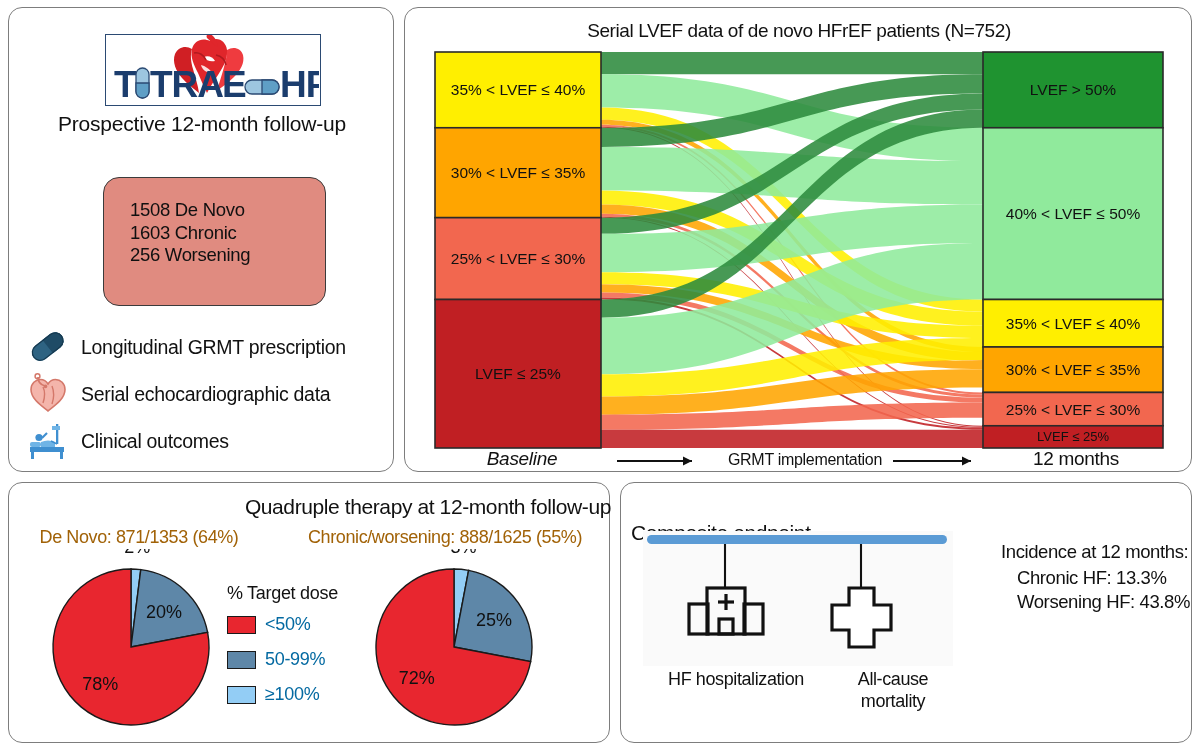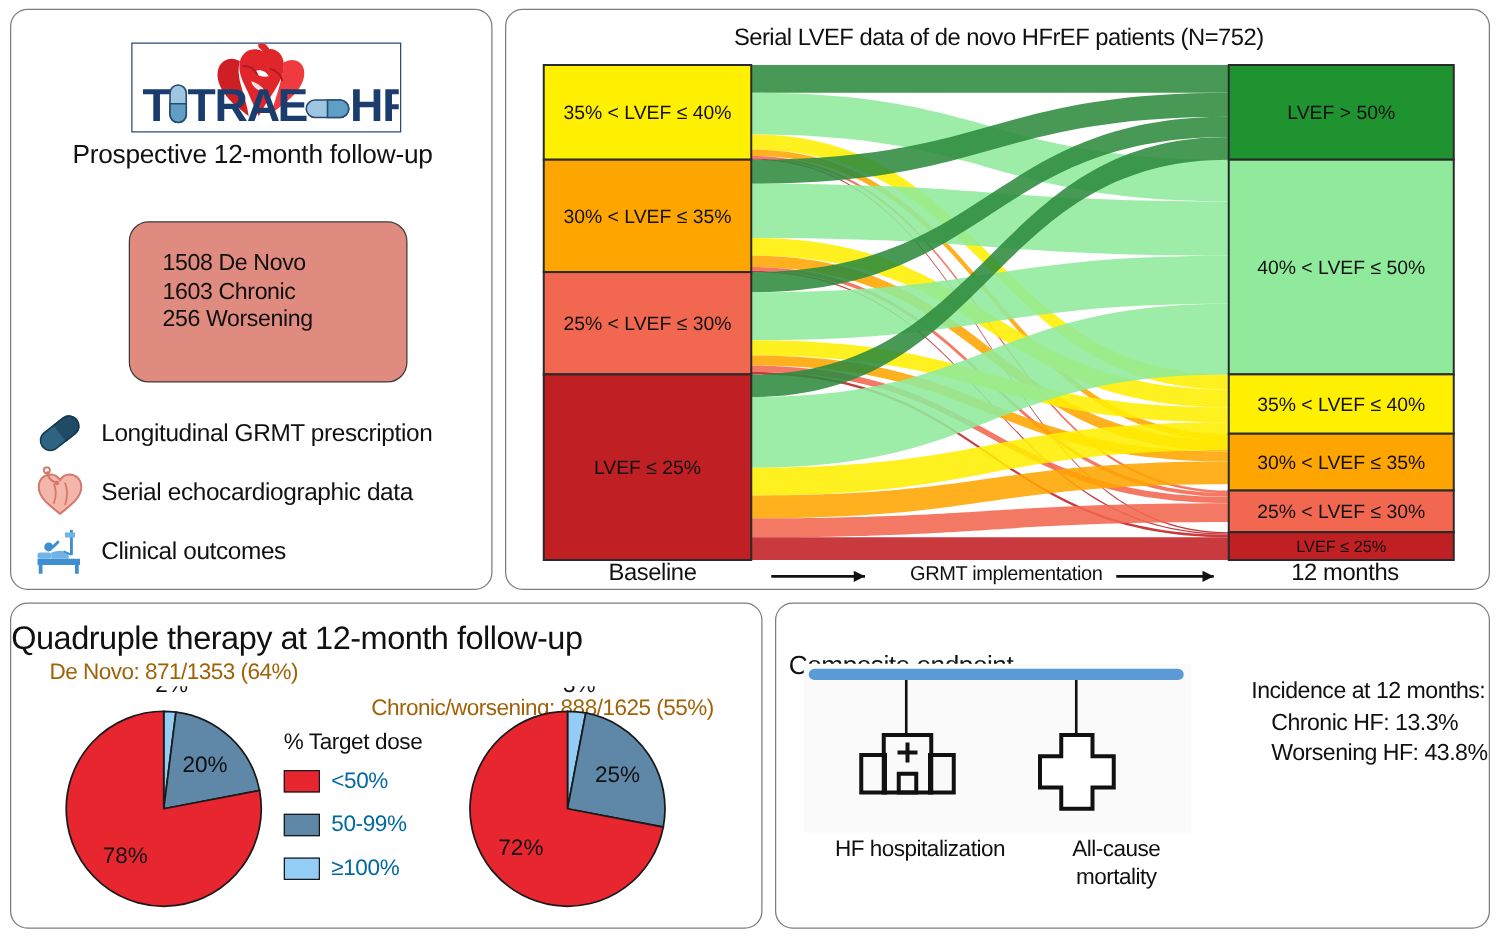--- a/index.html
+++ b/index.html
@@ -54,33 +54,33 @@
   
   #panel-sankey { left: 404px; top: 7px; width: 788px; height: 465px; }
   .sankey-title {
     position: absolute; left: 0; top: 12px; width: 788px; text-align: center;
     font-size: 19px; color: #111; letter-spacing: -0.4px;
   }
   .sankey-stage { position: absolute; left: 0; top: 0; width: 788px; height: 465px; }
   .axis-label {
     position: absolute; font-size: 19px; color: #111; letter-spacing: -0.3px;
   }
-  #lbl-baseline { left: 28px; top: 440px; width: 178px; text-align: center; }
+  #lbl-baseline { left: 28px; top: 440px; width: 178px; text-align: center; font-style: italic; }
   #lbl-12months { left: 578px; top: 440px; width: 186px; text-align: center; }
   #lbl-grmt { left: 300px; top: 443px; width: 200px; text-align: center; font-size: 16px; }
 
   
   #panel-therapy { left: 8px; top: 482px; width: 602px; height: 261px; }
   .therapy-title {
-    position: absolute; left: 0; top: 12px; width: 602px; text-align: left;
-    font-size: 26px; color: #111; letter-spacing: -0.4px;
+    position: absolute; left: 0; top: 12px; width: 602px; text-align: right;
+    font-size: 21px; color: #111; letter-spacing: -0.4px;
   }
   .pie-caption { position: absolute; top: 44px; font-size: 18px; color: #a16207; letter-spacing: -0.4px; }
   #cap-denovo { left: 10px; width: 240px; text-align: center; }
-  #cap-chronic { left: 256px; width: 338px; text-align: center; margin-top: 29px; }
+  #cap-chronic { left: 267px; width: 338px; text-align: center; }
 
   .legend-wrap { position: absolute; left: 228px; top: 586px; width: 150px; }
   .legend-title { font-size: 18px; color: #111; margin-bottom: 10px; letter-spacing: -0.3px; }
   .legend-item { display: flex; align-items: center; gap: 9px; margin-bottom: 14px; }
   .legend-swatch { width: 29px; height: 18px; border: 1.4px solid #1a1a1a; flex: 0 0 29px; }
   .legend-label { font-size: 18px; color: #0369a1; letter-spacing: -0.3px; }
 
   
   #panel-endpoint { left: 620px; top: 482px; width: 572px; height: 261px; }
   .endpoint-title {

